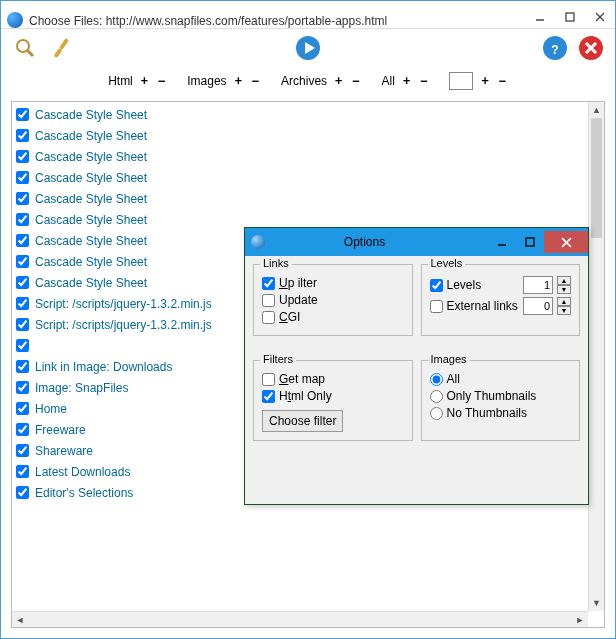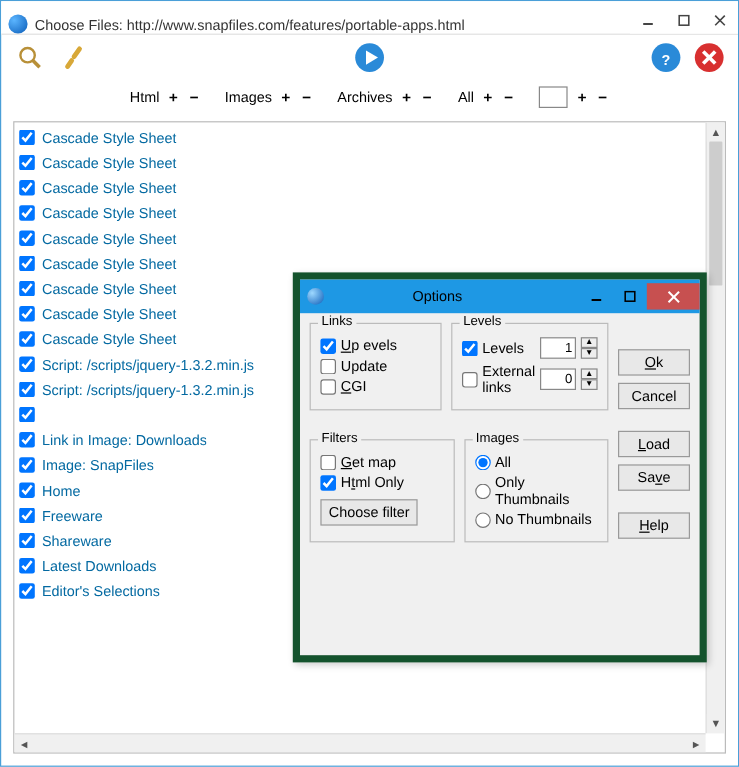--- a/index.html
+++ b/index.html
@@ -24,21 +24,21 @@
 .row{display:flex;align-items:center;height:21px;padding-left:2px}
 .row input{margin-right:6px}
 .row .lbl{color:#0369a1;white-space:nowrap;overflow:hidden}
 .vscroll{position:absolute;top:0;right:0;width:16px;bottom:16px;background:#f0f0f0;border-left:1px solid #ddd}
 .vscroll .up,.vscroll .down{height:16px;background:#f0f0f0;display:flex;align-items:center;justify-content:center;font-size:9px;color:#555}
 .vscroll .thumb{position:absolute;top:16px;left:2px;right:2px;height:120px;background:#cdcdcd;border-radius:1px}
 .hscroll{position:absolute;left:0;right:16px;bottom:0;height:16px;background:#f0f0f0;border-top:1px solid #ddd}
 .hscroll .lft,.hscroll .rgt{width:16px;height:16px;display:flex;align-items:center;justify-content:center;font-size:9px;color:#555;position:absolute;top:0}
 .hscroll .lft{left:0}.hscroll .rgt{right:0}
 
-.dialog{position:absolute;left:243px;top:226px;width:345px;height:325px;border:6px solid #14532d;background:#f0f0f0;box-shadow:2px 2px 6px rgba(0,0,0,.2)}
+.dialog{position:absolute;left:243px;top:226px;width:345px;height:278px;border:1px solid #14532d;background:#f0f0f0;box-shadow:2px 2px 6px rgba(0,0,0,.2)}
 .dlg-titlebar{height:28px;background:#1e98e4;display:flex;align-items:center;padding-left:6px;color:#fff}
 .dlg-titlebar .app-icon{width:14px;height:14px;border-radius:50%;background:radial-gradient(circle at 30% 30%,#9ed8ff,#0a5cb8);margin-right:6px}
 .dlg-titlebar .ttl{flex:1;text-align:center;padding-right:30px;color:#000}
 .dlg-winbtns{display:flex;height:22px}
 .dlg-winbtn{width:28px;height:22px;display:flex;align-items:center;justify-content:center;color:#fff;border:none;background:transparent}
 .dlg-winbtn.close{background:#c75050;width:44px}
 .dlg-body{position:absolute;top:28px;left:0;right:0;bottom:0;padding:8px;display:flex;gap:8px}
 .dlg-left{flex:1;display:flex;flex-direction:column;gap:24px}
 .dlg-right{width:60px;display:flex;flex-direction:column;gap:6px;padding-top:22px}
 .fieldset{border:1px solid #bbb;padding:8px 8px 8px 8px;position:relative}
@@ -254,21 +254,21 @@
           </button>
       </div>
     </div>
     <div class="dlg-body">
       <div class="dlg-left">
         <div class="pair">
           <div class="fieldset">
             <div class="legend">Links</div>
             <label>
                 <input type="checkbox" checked="" style="">
-                <span><span class="u">U</span><span>p evels</span></span>
+                <span><span class="u">U</span><span>p ilter</span></span>
               </label>
             <label>
                 <input type="checkbox" style="">
                 <span>Update</span>
               </label>
             <label>
                 <input type="checkbox" style="">
                 <span><span class="u">C</span>GI</span>
               </label>
           </div>
@@ -317,24 +317,15 @@
                 <input type="radio" name="img" style="">
                 <span><span class="u">O</span>nly Thumbnails</span>
               </div>
             <div class="radio">
                 <input type="radio" name="img" style="">
                 <span><span class="u">N</span>o Thumbnails</span>
               </div>
           </div>
         </div>
       </div>
-      <div class="dlg-right">
-        <button class="btn"><span class="u">O</span>k</button>
-        <button class="btn">Cancel</button>
-        <div style="height:6px"></div>
-        <button class="btn"><span class="u">L</span>oad</button>
-        <button class="btn">Sa<span class="u">v</span>e</button>
-        <div style="height:6px"></div>
-        <button class="btn"><span class="u">H</span>elp</button>
-      </div>
     </div>
   </div>
 </div>
 
 </body></html>

